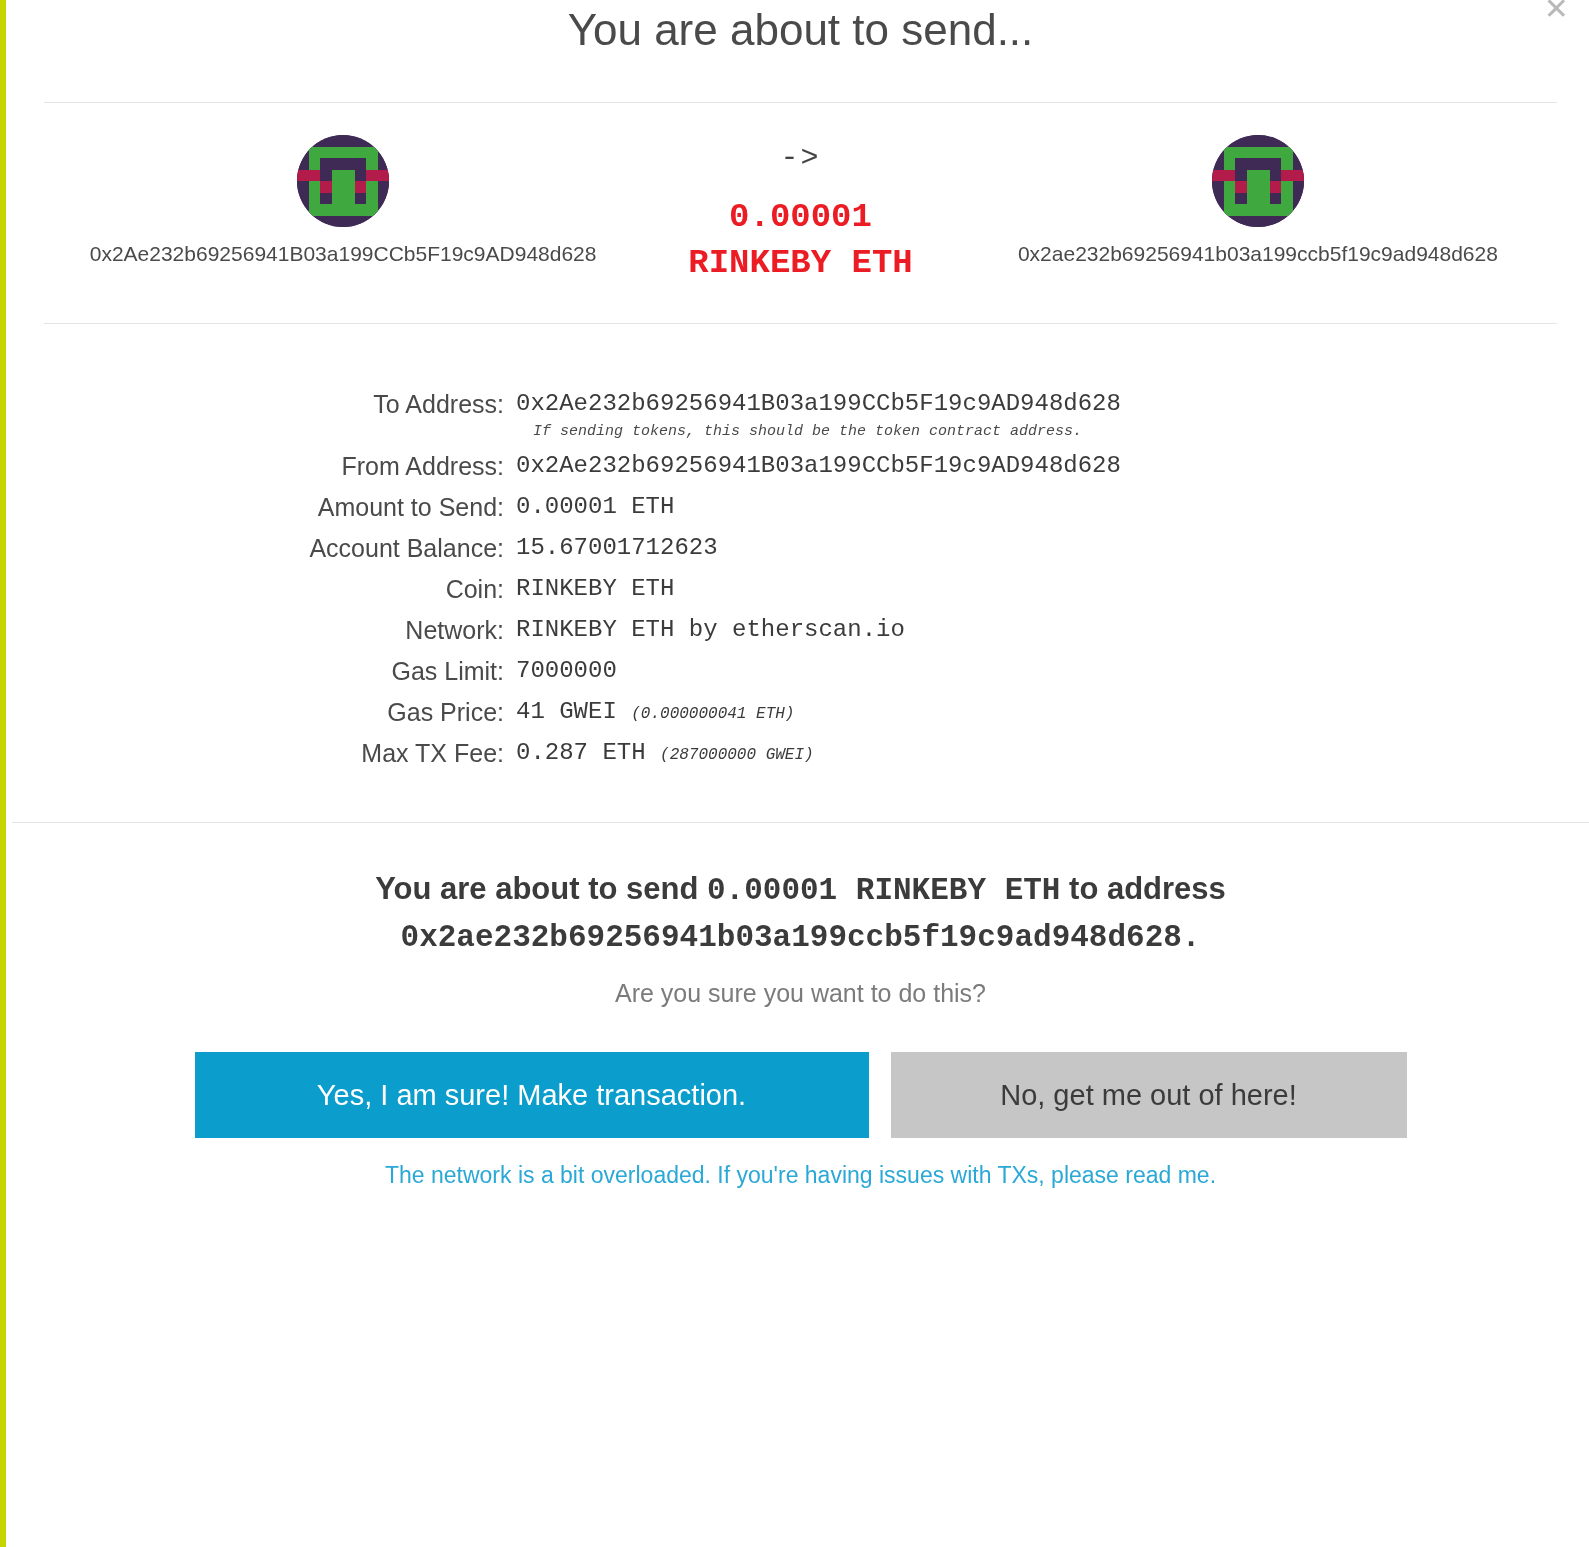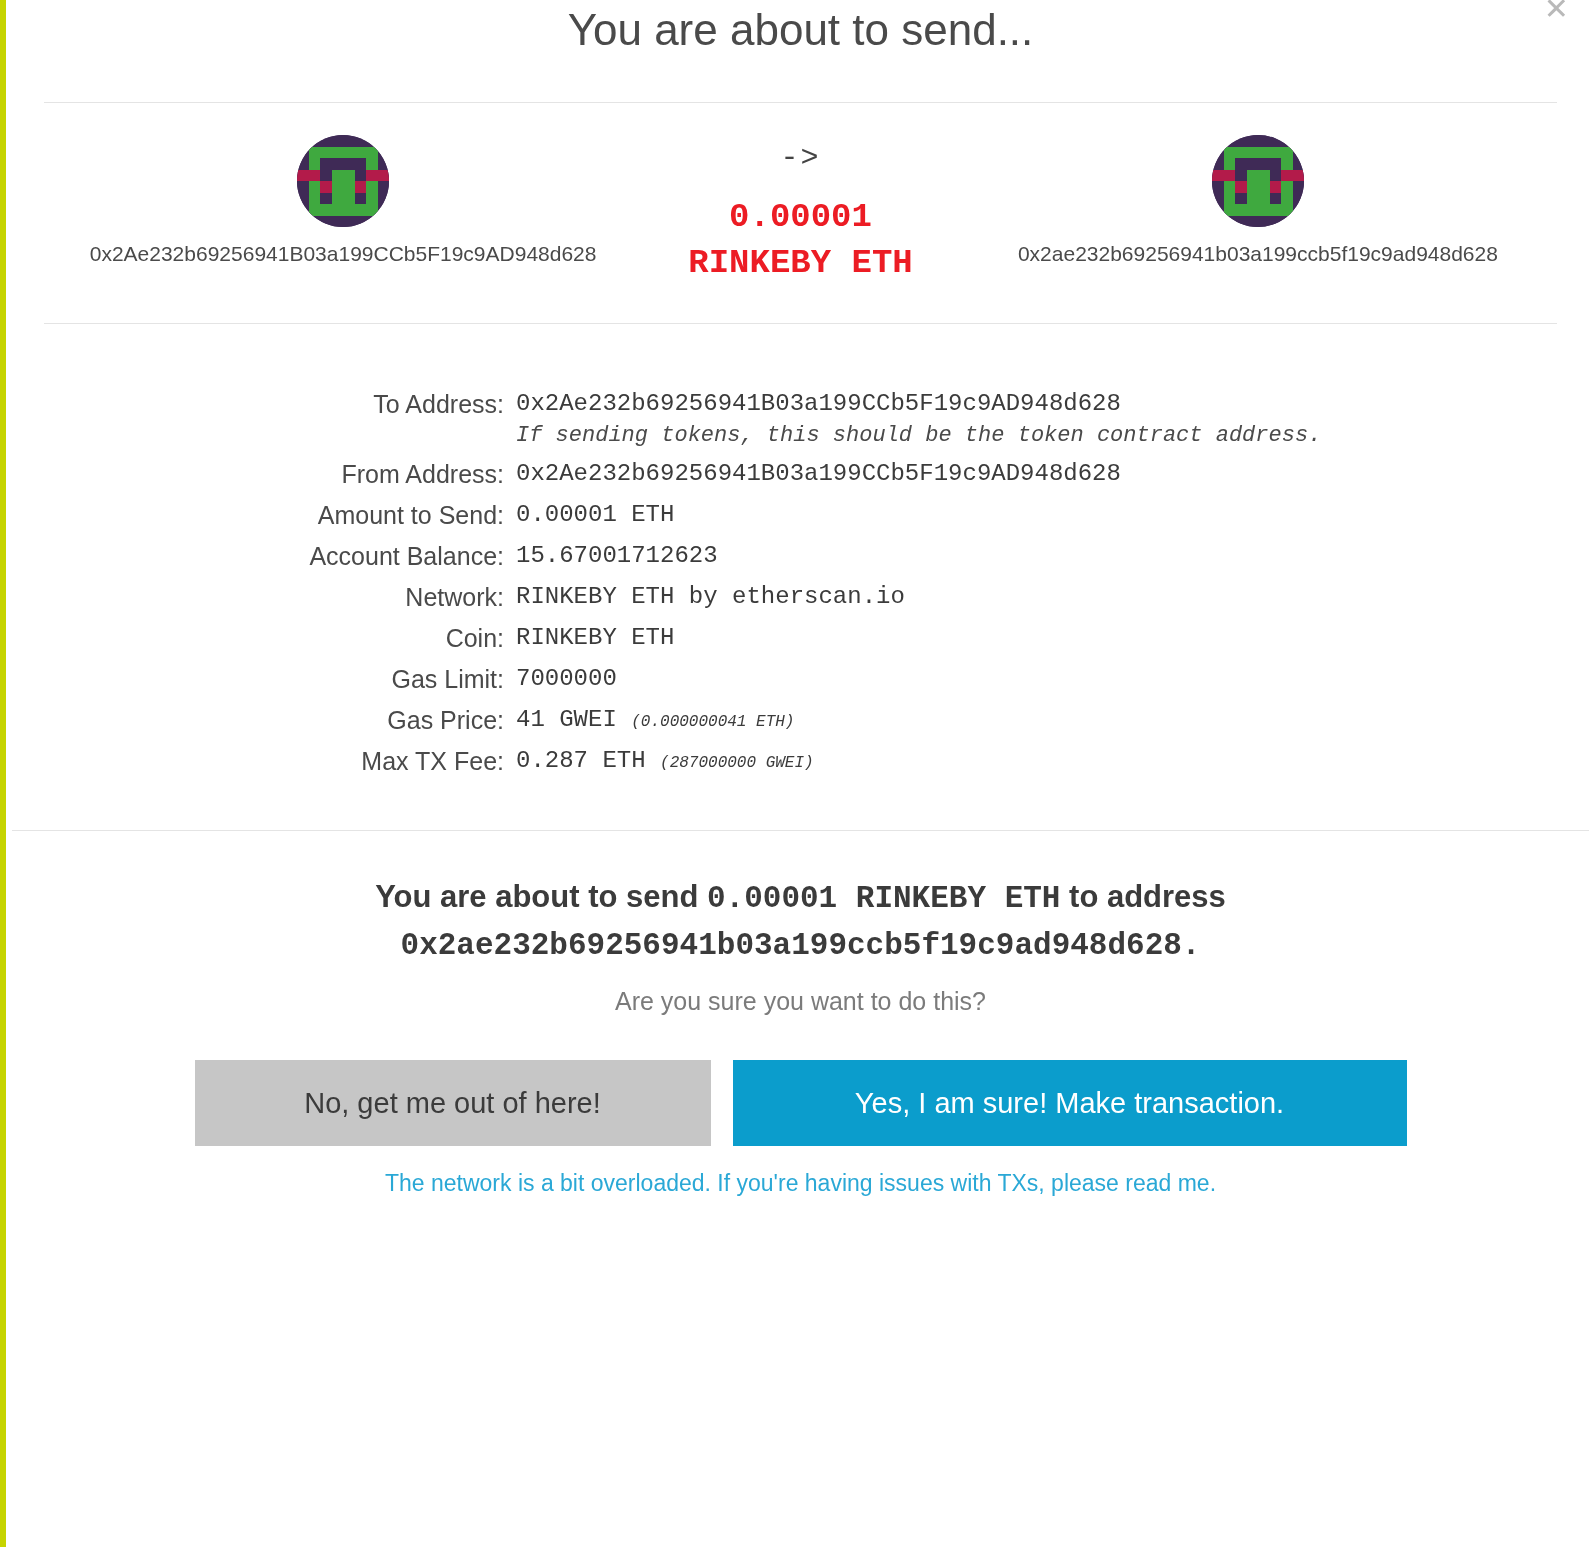--- a/index.html
+++ b/index.html
@@ -151,23 +151,24 @@
     word-break: break-all;
   }
   .val .small {
     font-size: 16px;
     font-style: italic;
   }
   .note {
     display: block;
     font-family: "Liberation Mono", monospace;
     font-style: italic;
-    font-size: 22px;
+    font-size: 15px;
     color: #4a4a4a;
     margin-top: 6px;
+    margin-left: 17px;
   }
 
   .divider3 {
     border-top: 1px solid #e4e4e4;
     margin: 48px 0 0 0;
   }
 
   
   .confirm {
     text-align: center;
@@ -319,26 +320,26 @@
         </tr>
         <tr>
           <td class="lbl">Amount to Send:</td>
           <td class="val">0.00001 ETH</td>
         </tr>
         <tr>
           <td class="lbl">Account Balance:</td>
           <td class="val">15.67001712623</td>
         </tr>
         <tr>
+          <td class="lbl">Coin:</td>
+          <td class="val">RINKEBY ETH</td>
+        </tr>
+        <tr>
           <td class="lbl">Network:</td>
           <td class="val">RINKEBY ETH by etherscan.io</td>
-        </tr>
-        <tr>
-          <td class="lbl">Coin:</td>
-          <td class="val">RINKEBY ETH</td>
         </tr>
         <tr>
           <td class="lbl">Gas Limit:</td>
           <td class="val">7000000</td>
         </tr>
         <tr>
           <td class="lbl">Gas Price:</td>
           <td class="val">
             <span>41 GWEI</span>
             <span class="small">(0.000000041 ETH)</span>
@@ -359,21 +360,21 @@
     <div class="confirm">
       <div class="confirm-line">
         <span>You are about to send </span><span class="mono">0.00001 RINKEBY ETH</span><span> to address</span>
         <div>
           <span class="mono">0x2ae232b69256941b03a199ccb5f19c9ad948d628</span><span class="mono">.</span>
         </div>
       </div>
       <div class="confirm-sure">Are you sure you want to do this?</div>
 
       <div class="buttons">
+        <button class="btn btn-confirm">Yes, I am sure! Make transaction.</button>
         <button class="btn btn-cancel">No, get me out of here!</button>
-        <button class="btn btn-confirm">Yes, I am sure! Make transaction.</button>
       </div>
 
       <a class="footer-link" href="#">The network is a bit overloaded. If you're having issues with TXs, please read me.</a>
     </div>
 
   </div>
 </div>
 
 </body></html>

